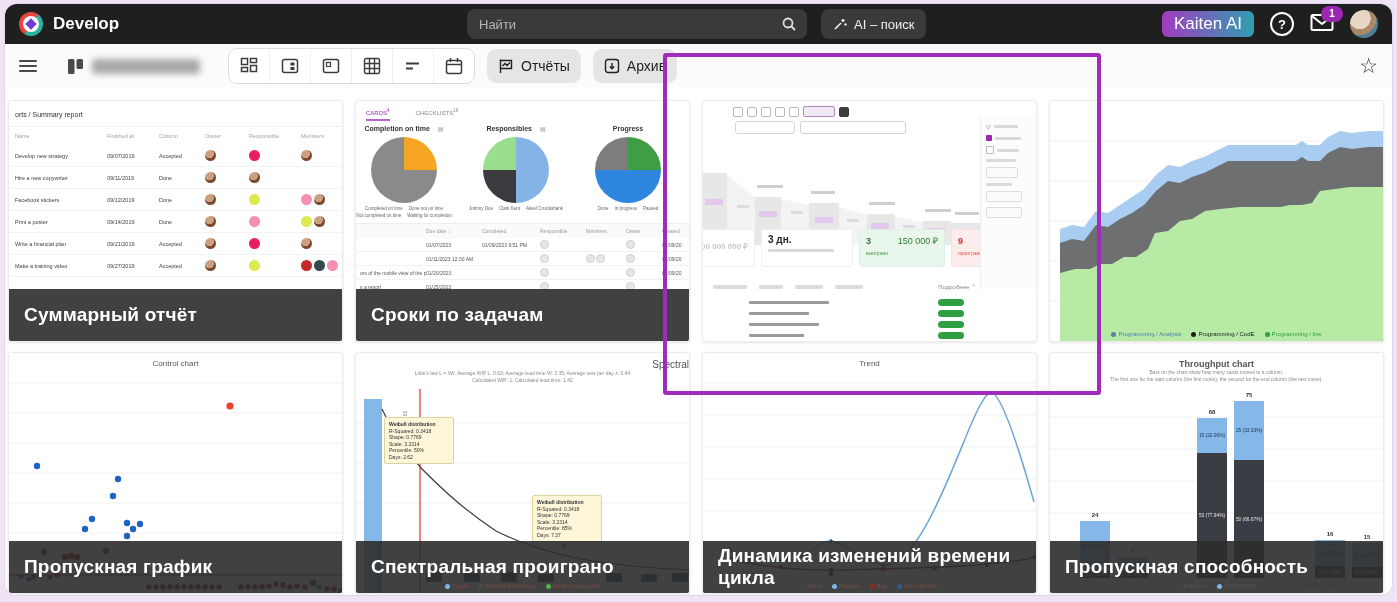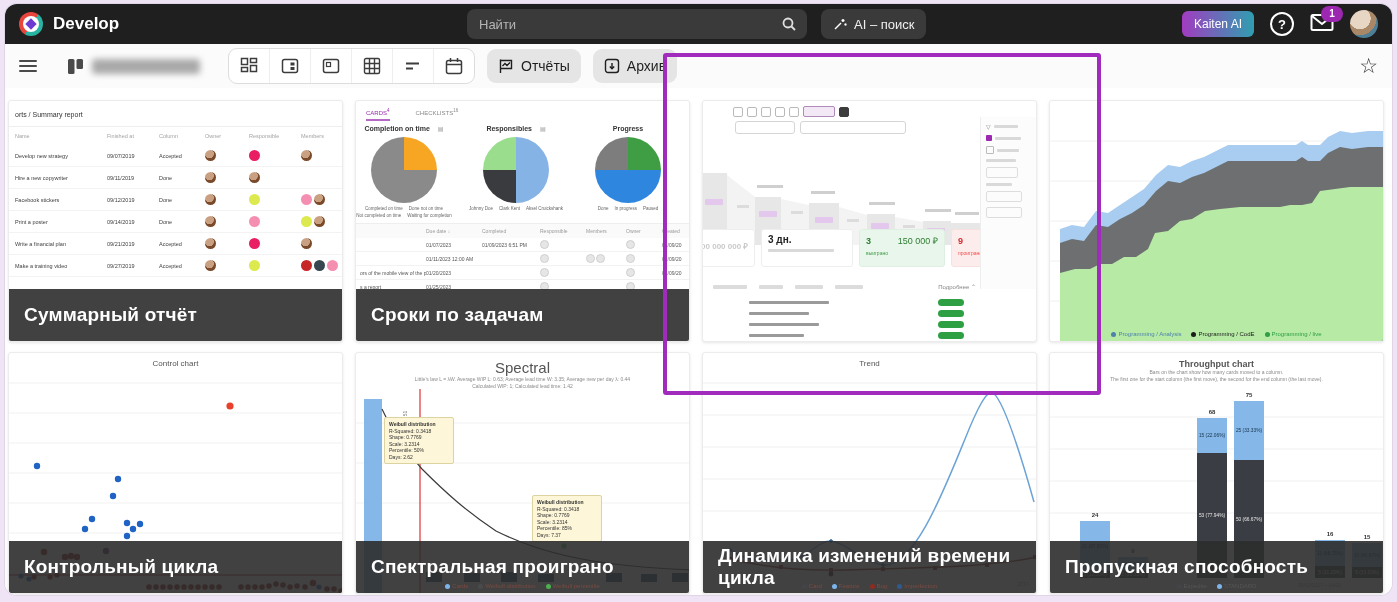--- a/index.html
+++ b/index.html
@@ -13,21 +13,21 @@
   .logo:before{content:"";position:absolute;left:4px;top:4px;width:16px;height:16px;border-radius:50%;background:#fff;}
   .logo:after{content:"";position:absolute;left:8px;top:8px;width:8px;height:8px;background:#6d3bd1;transform:rotate(45deg);}
   .apptitle{color:#fff;font-size:17px;font-weight:700;margin-left:10px;}
   .search{position:absolute;left:462px;top:5px;width:340px;height:30px;background:#3a3a3a;border-radius:8px;
     display:flex;align-items:center;padding:0 10px;box-sizing:border-box;}
   .search input{flex:1;background:transparent;border:0;outline:0;color:#ddd;font-size:13px;font-family:inherit;}
   .search input::placeholder{color:#b5b5b5;}
   .aibtn{position:absolute;left:816px;top:5px;height:30px;background:#3a3a3a;border-radius:8px;color:#f0f0f0;
     font-size:13px;display:flex;align-items:center;gap:7px;padding:0 12px;}
   .tb-right{margin-left:auto;display:flex;align-items:center;gap:16px;}
-  .kaibtn{height:26px;padding:0 12px;border-radius:6px;color:#fff;font-size:12px;display:flex;align-items:center;
+  .kaibtn{height:26px;padding:0 12px;border-radius:6px;color:#fff;font-size:17px;display:flex;align-items:center;
     background:linear-gradient(90deg,#a13cc0,#2f9fb0);}
   .helpic{width:20px;height:20px;border-radius:50%;border:2px solid #fff;color:#fff;font-size:13px;font-weight:700;
     display:flex;align-items:center;justify-content:center;}
   .mailwrap{position:relative;}
   .badge{position:absolute;top:-7px;right:-9px;min-width:16px;height:16px;border-radius:8px;background:#9c27b0;
     color:#fff;font-size:10px;font-weight:700;display:flex;align-items:center;justify-content:center;padding:0 3px;}
   .avatar{width:28px;height:28px;border-radius:50%;background:radial-gradient(circle at 35% 30%,#e8d6c4 0 40%,#a98868 41% 62%,#4e7f96 63% 100%);}
   
   .toolbar{height:44px;background:#fbfbfb;border-bottom:1px solid #e2e2e2;display:flex;align-items:center;padding:0 14px;gap:12px;}
   .burger{width:18px;display:flex;flex-direction:column;gap:3px;margin-right:18px;}
@@ -603,27 +603,27 @@
                 <circle cx="288" cy="233" r="2.8"></circle>
                 <circle cx="296" cy="234" r="2.8"></circle>
                 <circle cx="304" cy="230" r="3.2"></circle>
                 <circle cx="318" cy="236" r="2.8"></circle>
                 <circle cx="325" cy="236" r="2.8"></circle>
                 <circle cx="332" cy="238" r="2.8"></circle>
             </g>
           </svg>
         </div>
         <div class="caption">
-            <span>Контрольный цикла</span>
+            <span>Пропускная график</span>
           </div>
       </div>
 
       <div class="card">
         <div class="prev">
-          <div class="ctitle" style="font-size:15px;">Spectral</div>
+          <div class="ctitle" style="font-size:10px;text-align:right;">Spectral</div>
           <div class="csub">Little's law L = λW. Average WIP L: 0.63; Average lead time W: 3.35; Average new per day λ: 0.44</div>
           <div class="csub">Calculated WIP: 1; Calculated lead time: 1.42</div>
           <svg width="335" height="242" viewBox="0 0 335 242" style="position:absolute;left:0;top:0;">
             <g stroke="#f1f1f1" stroke-width="1">
                 <line x1="0" y1="70" x2="335" y2="70"></line>
                 <line x1="0" y1="110" x2="335" y2="110"></line>
                 <line x1="0" y1="150" x2="335" y2="150"></line>
                 <line x1="0" y1="190" x2="335" y2="190"></line>
               </g>
             <rect x="8" y="46" width="18" height="196" fill="#85b8e8"></rect>

